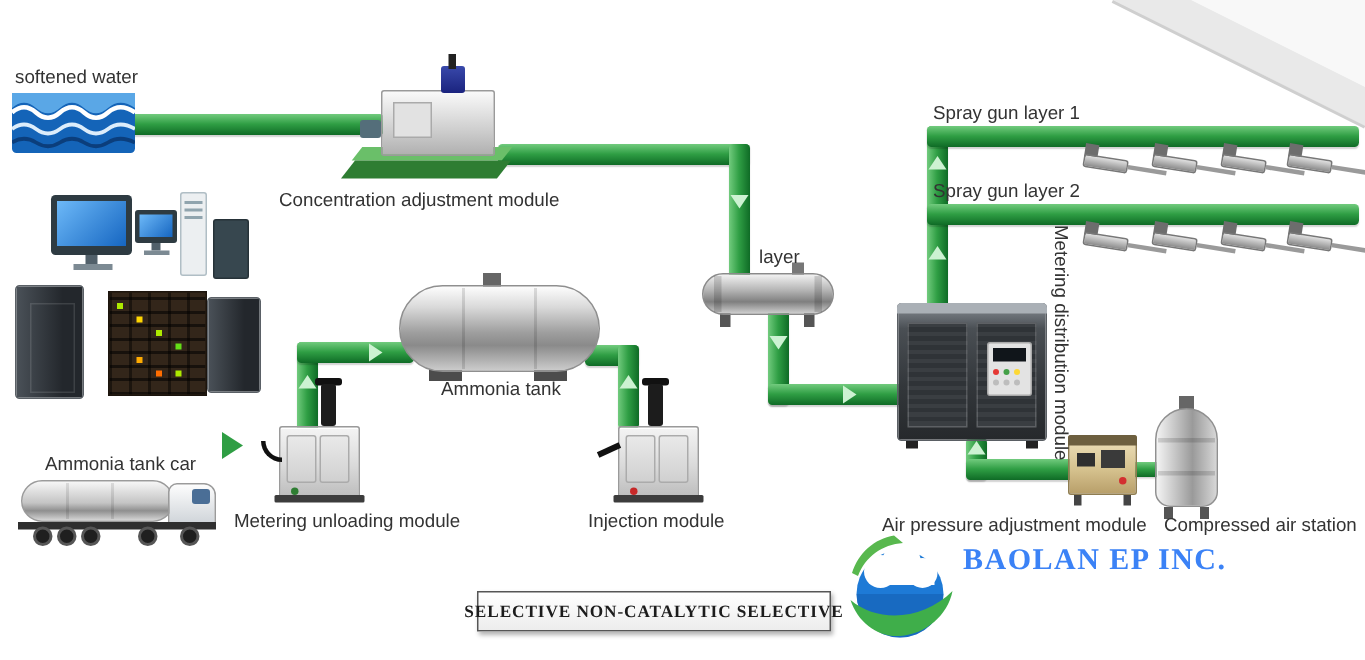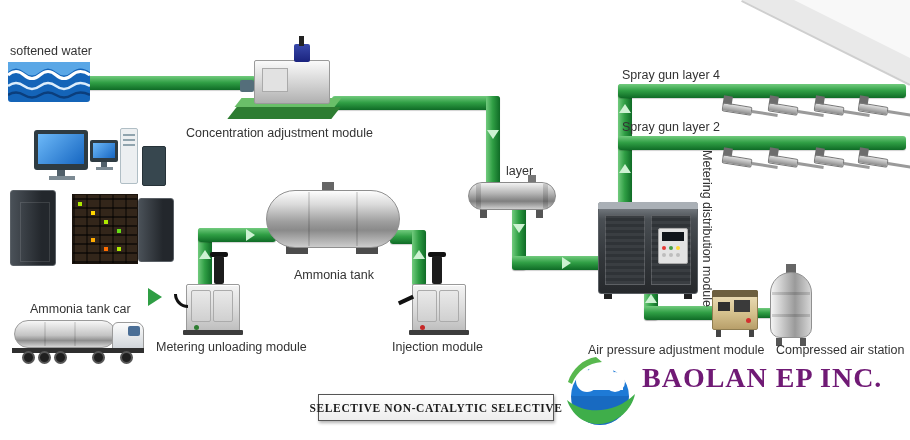--- a/index.html
+++ b/index.html
@@ -65,21 +65,21 @@
             background:linear-gradient(180deg,#ffffff,#ededed); border:1px solid #555;
             box-shadow:1px 2px 3px rgba(0,0,0,.3);
             display:flex; align-items:center; justify-content:center; }
   .banner span { font-family:"Liberation Serif", serif; font-weight:bold; font-size:11.5px;
                  letter-spacing:.6px; color:#1c1c1c; white-space:nowrap; }
 
   
   .logo { position:absolute; left:558px; top:354px; width:350px; height:84px; z-index:6; }
   .logo-globe { position:absolute; left:0; top:2px; }
   .logo-en { position:absolute; left:84px; top:8px; font-family:"Liberation Serif", serif;
-             font-weight:bold; font-size:28px; letter-spacing:1px; color:#701a75; white-space:nowrap; }
+             font-weight:bold; font-size:20px; letter-spacing:1px; color:#3b82f6; white-space:nowrap; }
   .logo-cn { position:absolute; left:86px; top:44px; font-weight:bold; font-size:21px;
              letter-spacing:2px; color:#1a5ec4; white-space:nowrap; }
 </style>
 </head>
 <body>
 
 <div class="stage">
 
   <div class="corner-tri"></div>
   <div class="corner-tri2"></div>
@@ -284,25 +284,25 @@
     <div class="part" style="left:4px; top:6px; width:46px; height:76px; border:1px solid #5a6066; border-radius:3px; background:linear-gradient(90deg,#4a5158,#23272c 70%);"></div>
     <div class="part" style="left:14px; top:18px; width:30px; height:60px; border:1px solid rgba(255,255,255,.12);"></div>
     <div class="part" style="left:66px; top:10px; width:66px; height:70px; border:1px solid #1c140d; background-color:#33261a; background-image:repeating-linear-gradient(0deg,rgba(0,0,0,.55) 0 2px,transparent 2px 9px),repeating-linear-gradient(90deg,rgba(0,0,0,.45) 0 2px,transparent 2px 13px);"></div>
     <div class="part" style="left:72px; top:18px; width:4px; height:4px; background:#aeea00; box-shadow:13px 9px 0 #ffd600, 26px 18px 0 #aeea00, 39px 27px 0 #64dd17, 13px 36px 0 #ffab00, 39px 45px 0 #aeea00, 26px 45px 0 #ff6d00;"></div>
     <div class="part" style="left:132px; top:14px; width:36px; height:64px; border:1px solid #5a6066; border-radius:3px; background:linear-gradient(90deg,#4a5158,#23272c 70%);"></div>
   </div>
 
   <div class="lbl" style="left:10px; top:44px;">softened water</div>
   <div class="lbl" style="left:186px; top:126px;">Concentration adjustment module</div>
   <div class="lbl" style="left:506px; top:164px;">layer</div>
-  <div class="lbl" style="left:294px; top:268px;">Ammonia tank</div>
+  <div class="lbl" style="left:294px; top:252px;">Ammonia tank</div>
   <div class="lbl" style="left:30px; top:302px;">Ammonia tank car</div>
   <div class="lbl" style="left:156px; top:340px;">Metering unloading module</div>
   <div class="lbl" style="left:392px; top:340px;">Injection module</div>
-  <div class="lbl" style="left:622px; top:68px;">Spray gun layer 4</div>
+  <div class="lbl" style="left:622px; top:68px;">Spray gun layer 1</div>
   <div class="lbl" style="left:622px; top:120px;">Spray gun layer 2</div>
   <div class="lbl lbl-vertical" style="left:700px; top:150px;">Metering distribution module</div>
   <div class="lbl" style="left:776px; top:343px;">Compressed air station</div>
   <div class="lbl" style="left:588px; top:343px;">Air pressure adjustment module</div>
 
   <div class="banner">
     <span>SELECTIVE NON-CATALYTIC SELECTIVE</span>
   </div>
 
   <div class="logo">

